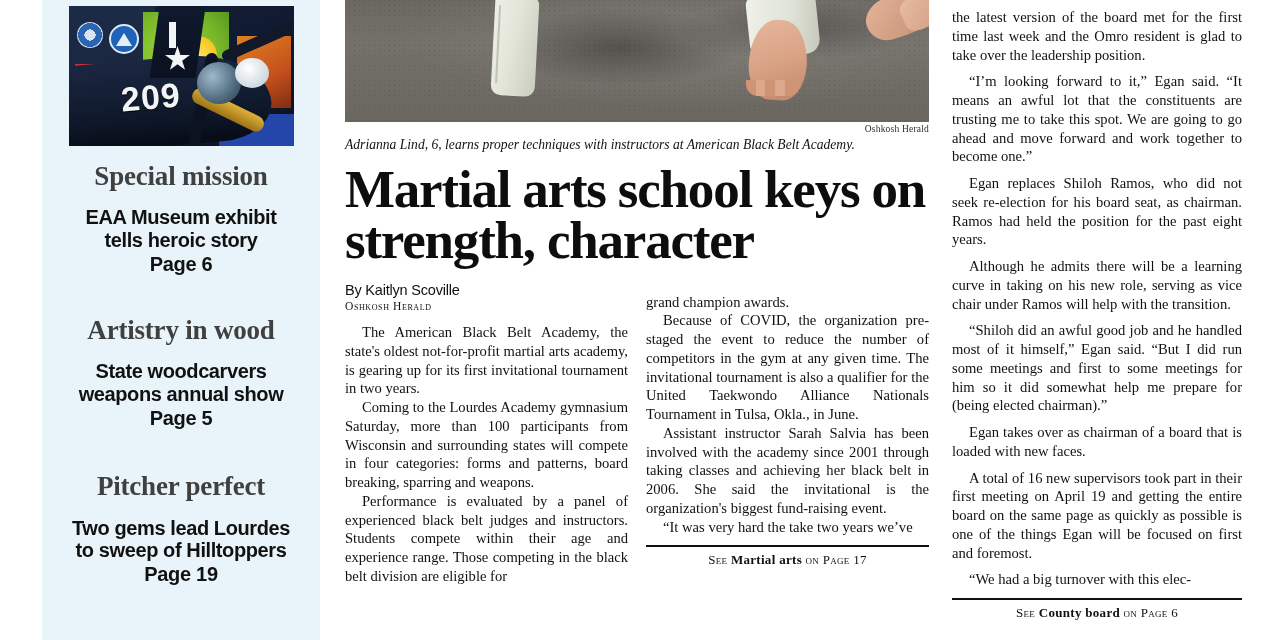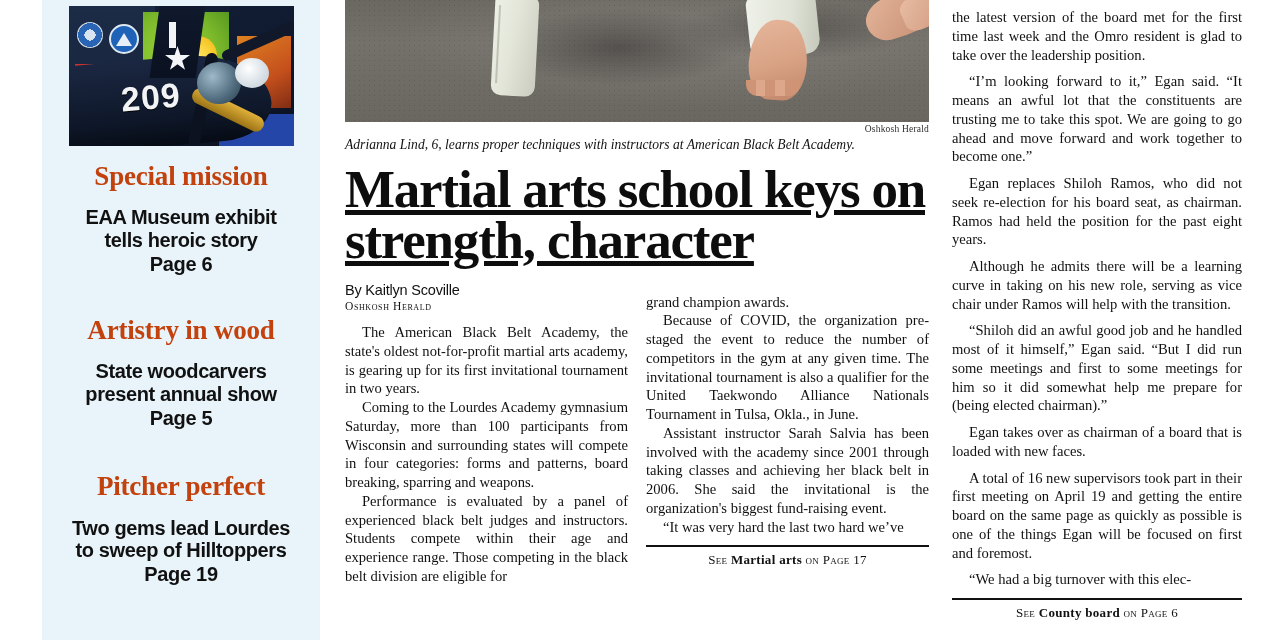--- a/index.html
+++ b/index.html
@@ -62,21 +62,21 @@
   .rp-prop3{position:absolute;left:120px;top:96px;width:78px;height:16px;
      background:linear-gradient(180deg,#e0b03a,#9c7416);transform:rotate(26deg);border-radius:8px;}
   .rp-spin{position:absolute;left:128px;top:56px;width:44px;height:42px;border-radius:50%;
      background:radial-gradient(circle at 35% 35%,#9fb9c9,#4e6a7c 60%,#2b3d4a 100%);}
   .rp-cone{position:absolute;left:166px;top:52px;width:34px;height:30px;border-radius:50%;
      background:radial-gradient(circle at 40% 35%,#ffffff,#cfd9e0 70%);}
 
   .teaser{text-align:center;}
   .teaser-head{
     font-family:"Liberation Serif", serif;font-weight:700;
-    font-size:27px;line-height:1.05;color:#c2410c;margin:16px;letter-spacing:-0.2px;
+    font-size:27px;line-height:1.05;color:#404040;margin:16px;letter-spacing:-0.2px;
   }
   .teaser-sub{
     font-family:"Liberation Sans", sans-serif;font-weight:600;
     font-size:20px;line-height:1.12;color:#111;margin:3px 0 0;
     letter-spacing:-0.4px;
   }
   .teaser-page{
     font-family:"Liberation Sans", sans-serif;font-weight:700;
     font-size:20px;line-height:1.15;color:#111;margin:2px 0 0;
     letter-spacing:-0.3px;
@@ -125,21 +125,21 @@
     font-family:"Liberation Serif", serif;font-size:9.5px;color:#2b2b2b;
     text-align:right;width:584px;margin-top:2px;letter-spacing:.2px;
   }
   .photo-caption{
     font-family:"Liberation Serif", serif;font-style:italic;
     font-size:13.6px;line-height:1.25;color:#111;margin-top:3px;width:584px;
   }
   .headline{
     font-family:"Liberation Serif", serif;font-weight:700;
     font-size:53px;line-height:.96;color:#0d0d0d;margin:10px 0 16px;
-    letter-spacing:-1.2px;width:584px;text-decoration:underline;
+    letter-spacing:-1.2px;width:584px;
   }
   .cols{display:flex;gap:18px;margin-top:8px;width:584px;}
   .col{width:283px;}
   .byline{
     font-family:"Liberation Sans", sans-serif;font-size:14.5px;color:#111;
     line-height:1.2;letter-spacing:-0.2px;
   }
   .byline-org{
     font-family:"Liberation Serif", serif;font-size:11.5px;color:#111;
     font-variant:small-caps;letter-spacing:.6px;margin-top:1px;
@@ -197,21 +197,21 @@
     <div class="teaser" id="teaser-1">
       <div class="teaser-head">Special mission</div>
       <div class="teaser-sub" style="white-space:pre-line;">EAA Museum exhibit
 tells heroic story</div>
       <div class="teaser-page">Page 6</div>
     </div>
 
     <div class="teaser" id="teaser-2">
       <div class="teaser-head">Artistry in wood</div>
       <div class="teaser-sub" style="white-space:pre-line;">State woodcarvers
-present annual show</div>
+weapons annual show</div>
       <div class="teaser-page">Page 5</div>
     </div>
 
     <div class="teaser" id="teaser-3">
       <div class="teaser-head">Pitcher perfect</div>
       <div class="teaser-sub" style="white-space:pre-line;">Two gems lead Lourdes
 to sweep of Hilltoppers</div>
       <div class="teaser-page">Page 19</div>
     </div>
   </div>
@@ -241,21 +241,21 @@
         <div class="byline-org">Oshkosh Herald</div>
         <p class="body-p">The American Black Belt Academy, the state's oldest not-for-profit martial arts academy, is gearing up for its first invitational tournament in two years.</p>
         <p class="body-p">Coming to the Lourdes Academy gymnasium Saturday, more than 100 participants from Wisconsin and surrounding states will compete in four categories: forms and patterns, board breaking, sparring and weapons.</p>
         <p class="body-p">Performance is evaluated by a panel of experienced black belt judges and instructors. Students compete within their age and experience range. Those competing in the black belt division are eligible for</p>
       </div>
 
       <div class="col">
         <p class="body-p" style="text-indent:0;">grand champion awards.</p>
         <p class="body-p">Because of COVID, the organization pre-staged the event to reduce the number of competitors in the gym at any given time. The invitational tournament is also a qualifier for the United Taekwondo Alliance Nationals Tournament in Tulsa, Okla., in June.</p>
         <p class="body-p">Assistant instructor Sarah Salvia has been involved with the academy since 2001 through taking classes and achieving her black belt in 2006. She said the invitational is the organization's biggest fund-raising event.</p>
-        <p class="body-p">“It was very hard the last two hard we’ve</p>
+        <p class="body-p">“It was very hard the take two years we’ve</p>
         <div class="jump">
           <div class="jump-rule"></div>
           <div class="jump-text"><span>See</span> <b>Martial arts</b> <span>on Page 17</span></div>
         </div>
       </div>
     </div>
   </div>
 
   <div class="right">
     <p class="body-p first">the latest version of the board met for the first time last week and the Omro resident is glad to take over the leadership position.</p>

